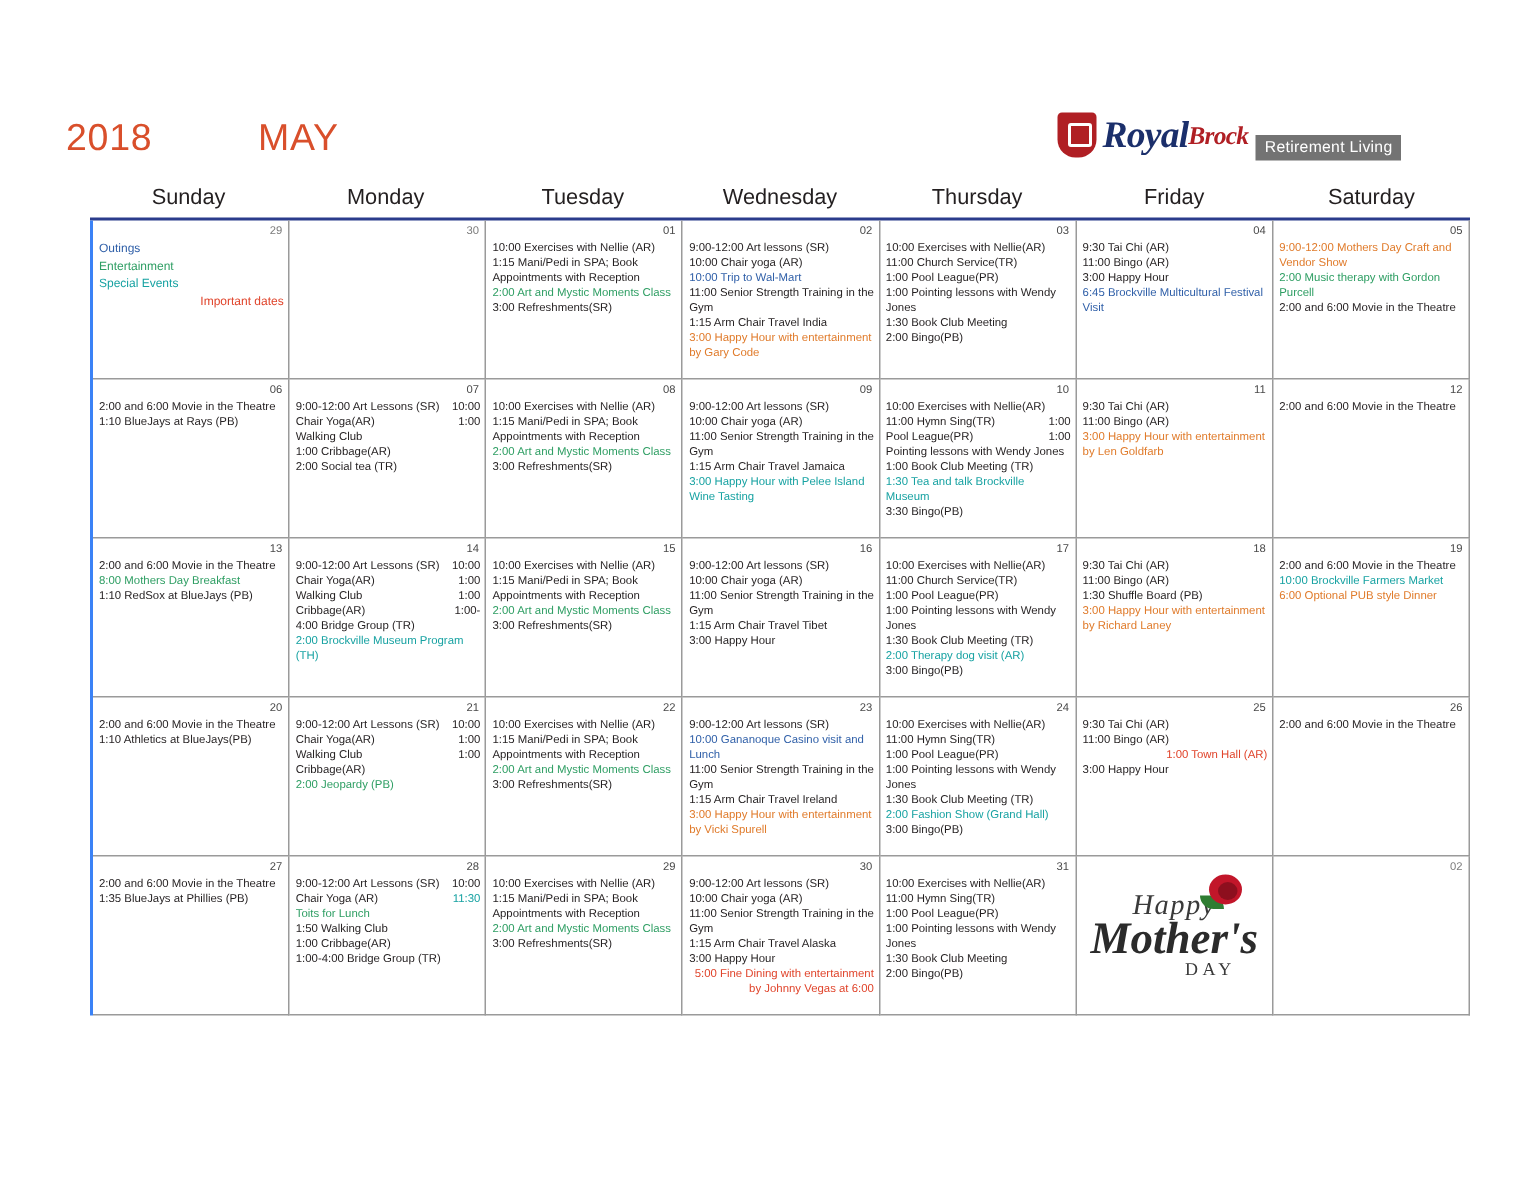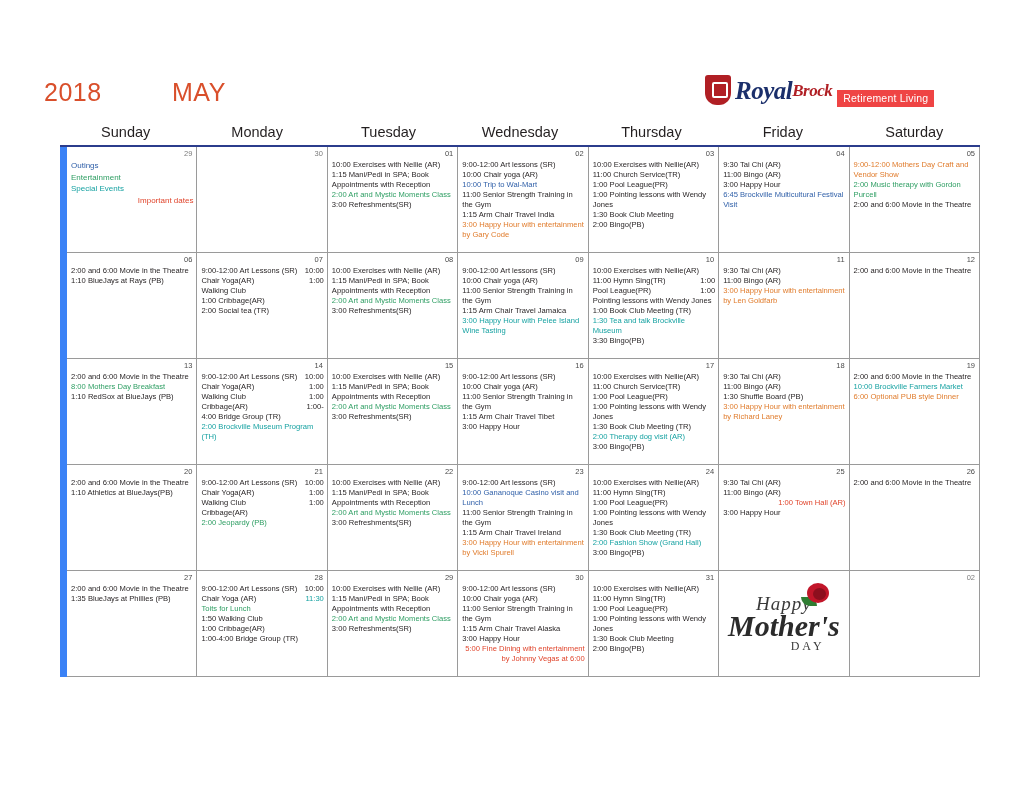--- a/index.html
+++ b/index.html
@@ -85,21 +85,21 @@
     font-family: "Liberation Serif", serif;
     font-size: 17px;
     font-weight: bold;
     font-style: italic;
     color: #b01f24;
     line-height: 1;
     letter-spacing: -0.5px;
   }
   .logo-tag {
     margin-left: 5px;
-    background: #ef4444;
+    background: #737373;
     color: #ffffff;
     font-size: 10.5px;
     padding: 2px 6px 3px 6px;
     letter-spacing: 0.2px;
     align-self: flex-end;
     margin-bottom: 1px;
   }
   
   .cal {
     position: absolute;
@@ -113,21 +113,21 @@
     grid-template-columns: repeat(7, 1fr);
     border-bottom: 2px solid #2b3c8c;
   }
   .dayname {
     text-align: center;
     font-size: 14.5px;
     color: #231f20;
     padding-bottom: 5px;
   }
   .weeks {
-    border-left: 7px solid #3b82f6;
+    border-left: 2px solid #3b82f6;
     border-top: 0;
   }
   .week {
     display: grid;
     grid-template-columns: repeat(7, 1fr);
   }
   .cell {
     border-right: 1px solid #9a9a9a;
     border-bottom: 1px solid #9a9a9a;
     min-height: 106px;

